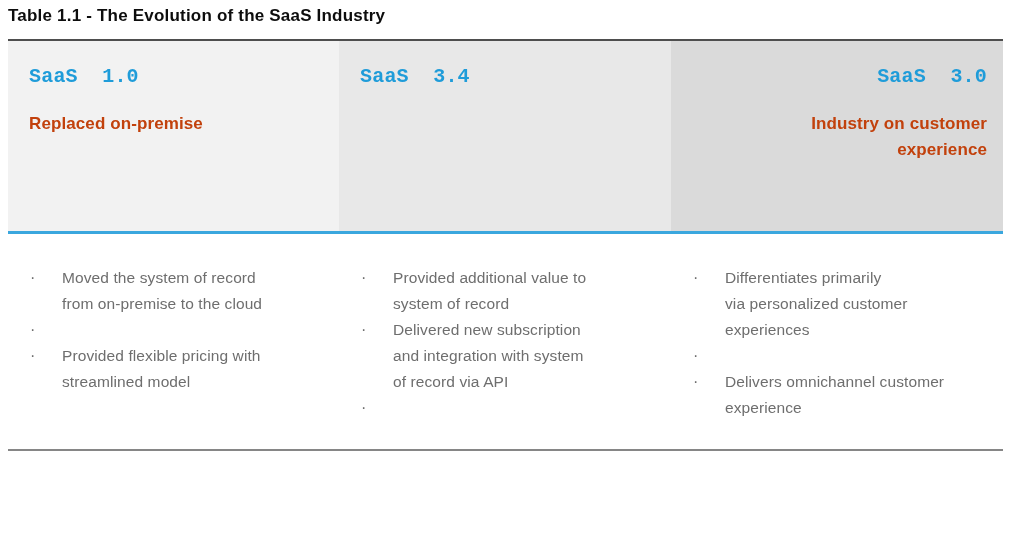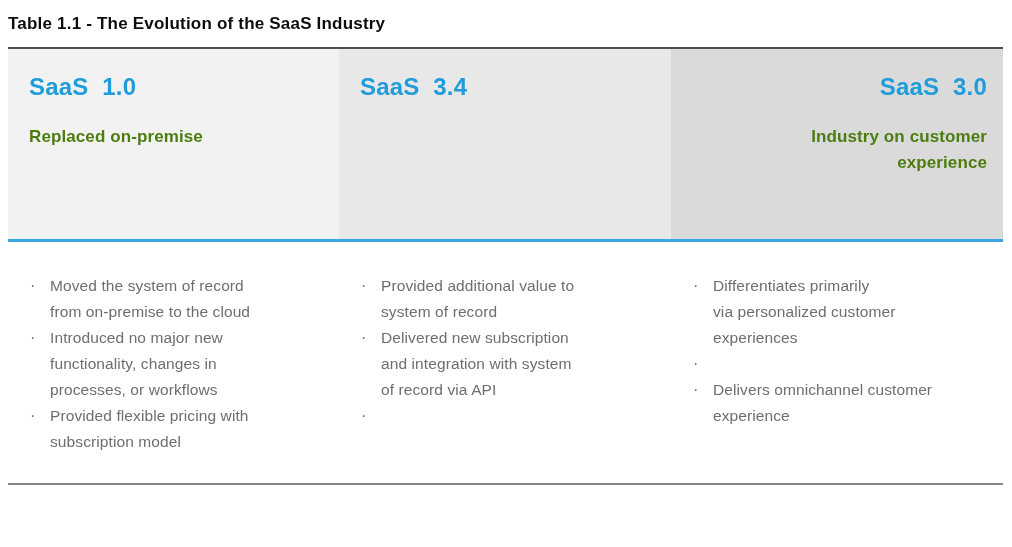--- a/index.html
+++ b/index.html
@@ -1,62 +1,62 @@
 <!DOCTYPE html>
 <html><head>
 <meta charset="utf-8">
 <style>
   html, body { margin: 0; padding: 0; background: #ffffff; }
   body {
     width: 1012px; height: 547px; overflow: hidden;
     font-family: "Liberation Sans", sans-serif;
     -webkit-font-smoothing: antialiased;
   }
-  .page { padding: 12px 0 0 8px; }
+  .page { padding: 4px 0 0 8px; }
   .doc-title {
     margin: 0; padding: 2px 0 13px 0;
     font-size: 17px; font-weight: 700; color: #0d0d0d;
     letter-spacing: 0.2px;
   }
   .saas-table {
     width: 995px;
     border-top: 2px solid #4e4e4e;
     border-bottom: 2px solid #868686;
   }
   .header-row { display: flex; border-bottom: 3px solid #3aa7de; }
   .header-cell {
     box-sizing: border-box; height: 190px;
     padding: 24px 16px 0 21px;
   }
   .w1 { width: 331px; } .w2 { width: 332px; } .w3 { width: 332px; }
   .bg1 { background: #f2f2f2; }
   .bg2 { background: #e8e8e8; }
   .bg3 { background: #dadada; text-align: right; }
   .version-label {
-    font-size: 24px; font-weight: 700; color: #1f9cd9;
-    white-space: pre; letter-spacing: 0.2px;
+    font-size: 20px; font-weight: 700; color: #1f9cd9;
+    white-space: pre; letter-spacing: 0.2px; font-family: Liberation Mono, monospace;
   }
   .column-subtitle {
     margin-top: 23px;
-    font-size: 17px; font-weight: 700; color: #4d7c0f;
+    font-size: 17px; font-weight: 700; color: #c2410c;
     line-height: 26px; white-space: pre-line; letter-spacing: 0.1px;
   }
   .body-row { display: flex; background: #ffffff; }
   .body-cell {
     box-sizing: border-box;
     padding: 31px 6px 28px 22px;
   }
   .bullet-item { display: flex; }
   .bullet-dot {
     flex: 0 0 20px; width: 20px;
     font-size: 16px; line-height: 26px; color: #6e6e6e;
   }
   .bullet-text {
     font-size: 15.5px; line-height: 26px; color: #6e6e6e;
-    white-space: pre-line; letter-spacing: 0.1px;
+    white-space: pre-line; letter-spacing: 0.1px; margin-left: 12px;
   }
 </style>
 </head>
 <body>
 
 <div class="page">
   <h1 class="doc-title">Table 1.1 - The Evolution of the SaaS Industry</h1>
 
   <div class="saas-table">
 
@@ -77,28 +77,25 @@
 
     <div class="body-row">
       <div class="body-cell w1">
         <div class="bullet-item">
           <span class="bullet-dot">·</span>
           <span class="bullet-text">Moved the system of record
 from on-premise to the cloud</span>
         </div>
         <div class="bullet-item">
           <span class="bullet-dot">·</span>
-          <span class="bullet-text">Introduced no major new
-functionality, changes in
-processes, or workflows</span>
         </div>
         <div class="bullet-item">
           <span class="bullet-dot">·</span>
           <span class="bullet-text">Provided flexible pricing with
-subscription model</span>
+streamlined model</span>
         </div>
       </div>
 
       <div class="body-cell w2">
         <div class="bullet-item">
           <span class="bullet-dot">·</span>
           <span class="bullet-text">Provided additional value to
 system of record</span>
         </div>
         <div class="bullet-item">

